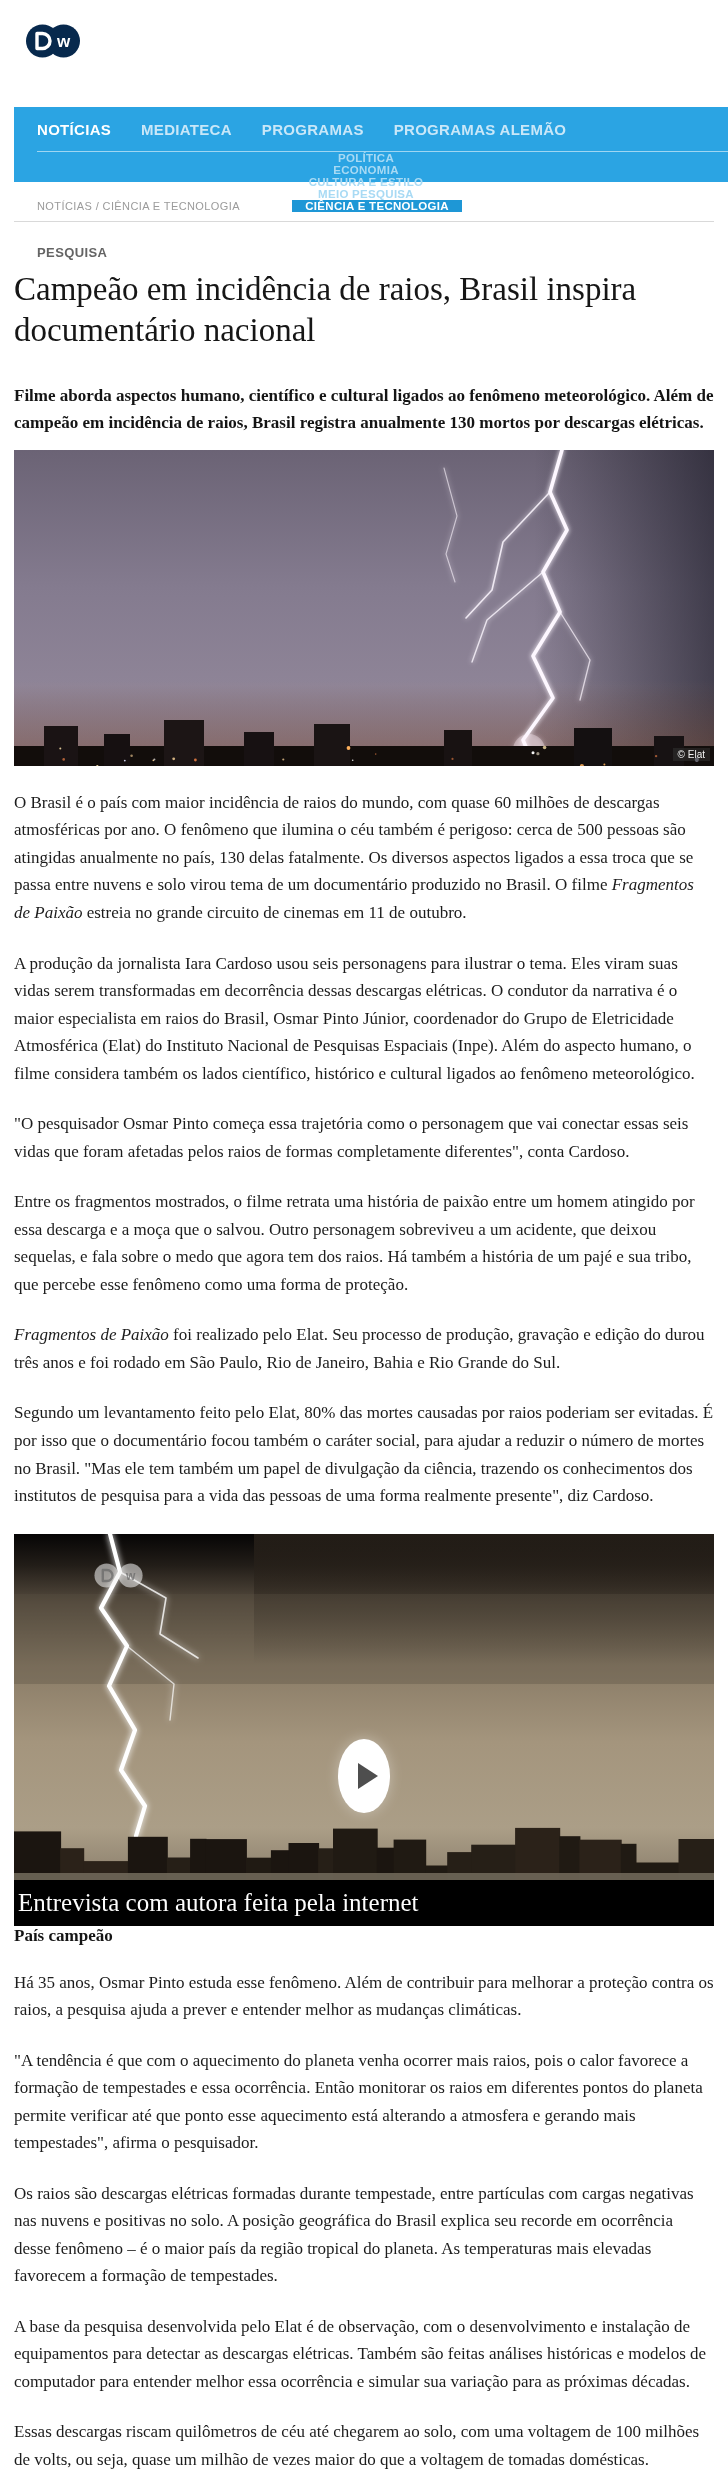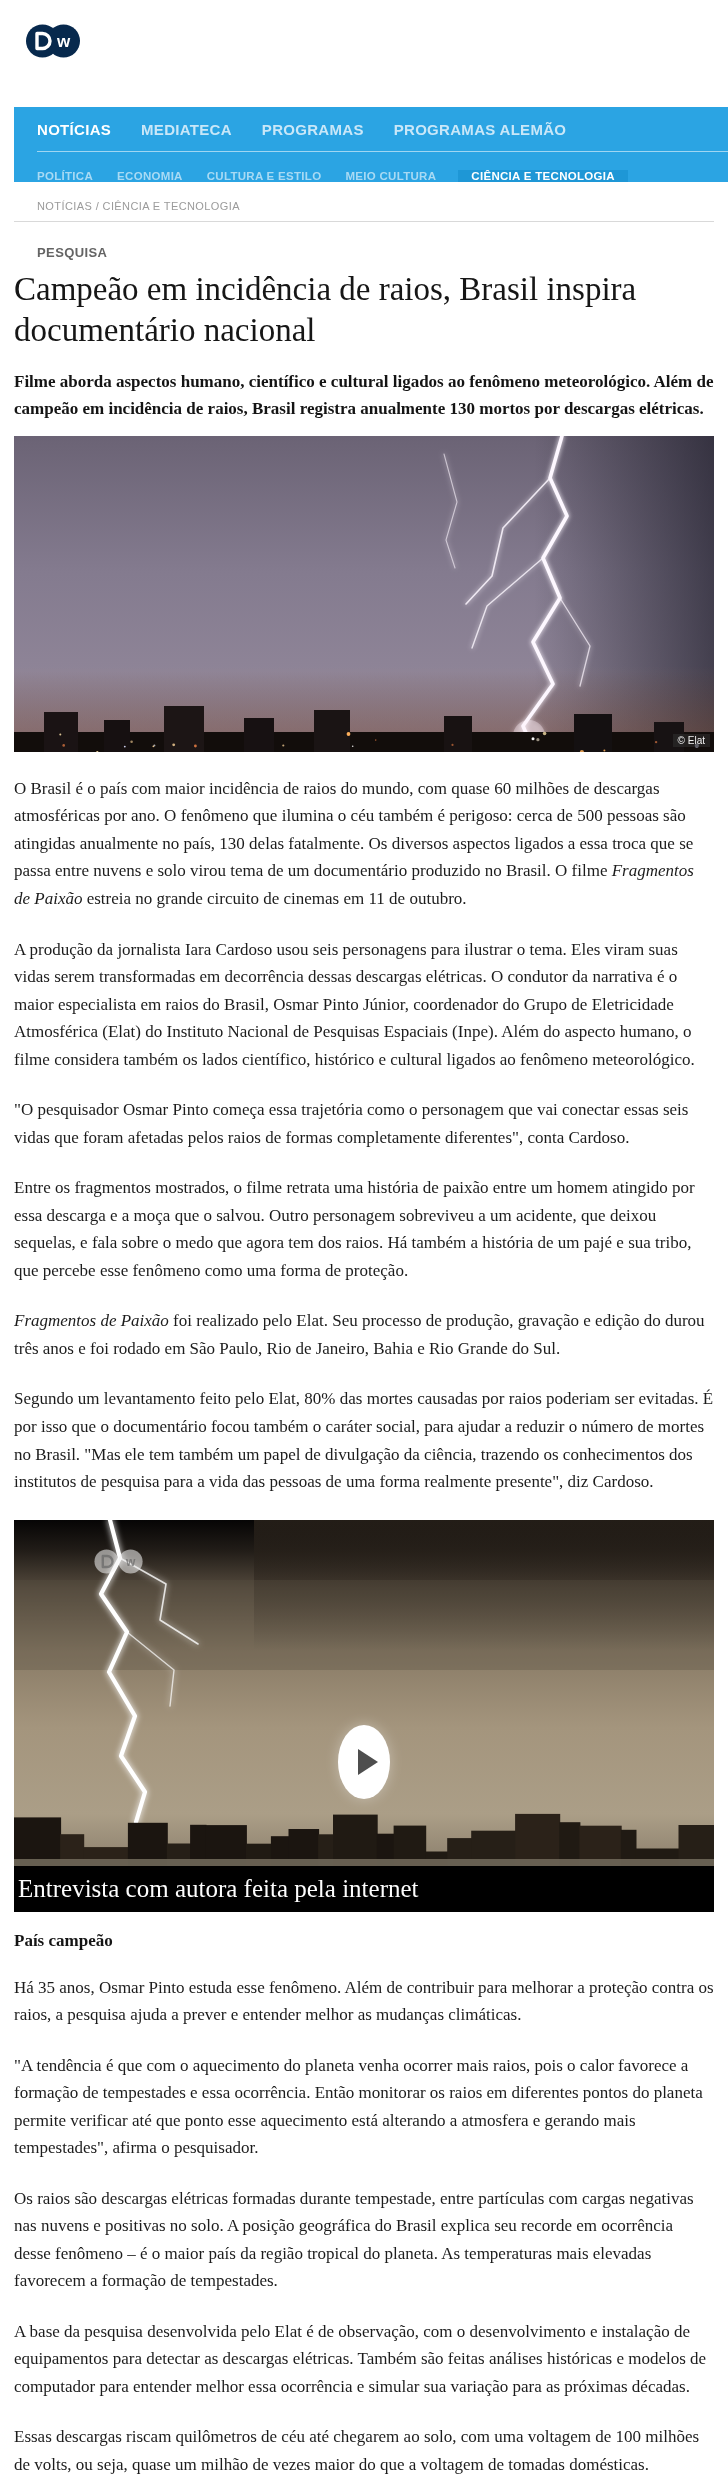--- a/index.html
+++ b/index.html
@@ -10,56 +10,56 @@
   
   .header { height:93px; background:#fff; }
   .logo { display:block; margin:14px 0 0 26px; width:54px; height:55px; cursor:pointer; }
 
   
   .navbar { margin-left:14px; width:714px; background:#2BA4E3; }
   .nav-row1 { display:flex; align-items:center; height:44px; padding-left:23px; gap:30px; }
   .nav-row1 .nav-item { font-size:15px; font-weight:bold; letter-spacing:.3px; color:#C9E7F8; cursor:pointer; white-space:nowrap; }
   .nav-row1 .nav-item.active { color:#ffffff; }
   .nav-divider { height:1px; background:rgba(255,255,255,.55); margin-left:23px; }
-  .nav-row2 { display:flex; align-items:flex-end; height:30px; padding-left:23px; }
+  .nav-row2 { display:flex; align-items:center; height:30px; padding-left:14px;flex-direction:column; }
   .nav-row2 .subnav-item { font-size:11.5px; font-weight:bold; letter-spacing:.3px; color:#A8DAF4; cursor:pointer; display:flex; align-items:center; margin-right:24px; white-space:nowrap; }
   .nav-row2 .subnav-item.active { color:#fff; background:#1E97D6; padding:0 13px; margin-left:-2px; margin-right:0; }
 
   
   .breadcrumb { margin:18px 14px 0 37px; font-size:11px; color:#9b9b9b; letter-spacing:.4px; }
   .breadcrumb span.crumb { cursor:pointer; }
   .rule { margin:9px 14px 0 14px; border-bottom:1px solid #d9d9d9; }
 
   .content { margin:0 14px; }
 
   .kicker { margin-top:23px; font-size:13px; font-weight:bold; color:#646464; letter-spacing:.4px;padding-left:23px; }
 
   h1.title { margin-top:9px; font-family:"Liberation Serif","DejaVu Serif",serif; font-weight:normal; font-size:33px; line-height:1.24; color:#161616; }
 
-  .lead { margin-top:17px; font-family:"Liberation Serif","DejaVu Serif",serif; font-weight:bold; font-size:17px; line-height:1.62; color:#141414; }
+  .lead { margin-top:31px; font-family:"Liberation Serif","DejaVu Serif",serif; font-weight:bold; font-size:17px; line-height:1.62; color:#141414; }
 
   
   .hero { position:relative; margin-top:13px; width:700px; height:316px; overflow:hidden; }
   .hero svg { display:block; }
   .credit { position:absolute; right:4px; bottom:5px; font-size:10px; color:#f2f2f2; background:rgba(50,50,50,.55); padding:1px 5px; }
 
   
   .body-text p { font-family:"Liberation Serif","DejaVu Serif",serif; font-size:17px; line-height:1.62; color:#1c1c1c; margin-top:23px; }
   .body-text { margin-top:8px; }
 
   
   .video { position:relative; margin-top:24px; width:700px; }
   .video-screen { position:relative; width:700px; height:346px; overflow:hidden; background:#000; }
   .video-screen svg { display:block; }
   .watermark { position:absolute; left:80px; top:28px; width:50px; height:27px; opacity:.95; }
   .play-btn { position:absolute; left:324px; top:205px; width:52px; height:74px; background:#ffffff; border-radius:50%; cursor:pointer; box-shadow:0 0 14px rgba(255,255,255,.35); display:flex; align-items:center; justify-content:center; }
   .play-tri { width:0; height:0; border-left:20px solid #4e4e4e; border-top:13px solid transparent; border-bottom:13px solid transparent; margin-left:7px; }
   .video-caption { height:46px; background:#000; display:flex; align-items:center; padding-left:4px; font-family:"Liberation Serif","DejaVu Serif",serif; font-size:25px; color:#fdfdfd; }
 
-  .subheading { margin-top:19px; font-family:"Liberation Serif","DejaVu Serif",serif; font-weight:bold; font-size:17px; color:#141414; }
+  .subheading { font-family:"Liberation Serif","DejaVu Serif",serif; font-weight:bold; font-size:17px; color:#141414; }
 </style>
 </head>
 <body>
 
 <div class="page">
 
   <div class="header">
     <svg class="logo" viewBox="0 0 54 55" aria-hidden="true">
       <circle cx="16.5" cy="27" r="16.5" fill="#07294D"></circle>
       <circle cx="37.5" cy="27" r="16.5" fill="#07294D"></circle>
@@ -73,21 +73,21 @@
       <span class="nav-item active">NOTÍCIAS</span>
       <span class="nav-item">MEDIATECA</span>
       <span class="nav-item">PROGRAMAS</span>
       <span class="nav-item">PROGRAMAS ALEMÃO</span>
     </div>
     <div class="nav-divider"></div>
     <div class="nav-row2">
       <span class="subnav-item">POLÍTICA</span>
       <span class="subnav-item">ECONOMIA</span>
       <span class="subnav-item">CULTURA E ESTILO</span>
-      <span class="subnav-item">MEIO CULTURA</span>
+      <span class="subnav-item">MEIO PESQUISA</span>
       <span class="subnav-item active">CIÊNCIA E TECNOLOGIA</span>
     </div>
   </div>
 
   <div class="breadcrumb">
     <span class="crumb">NOTÍCIAS</span>
     <span>/</span>
     <span class="crumb">CIÊNCIA E TECNOLOGIA</span>
   </div>
   <div class="rule"></div>

